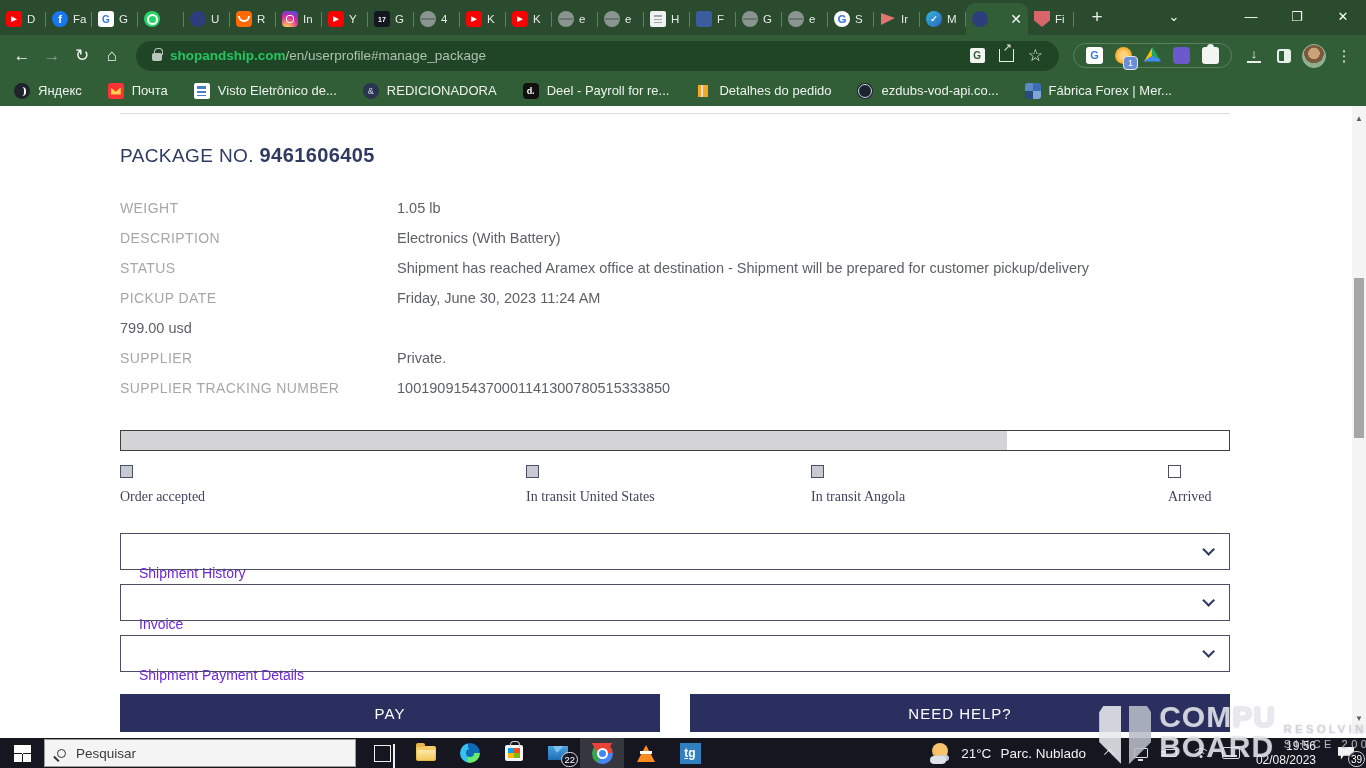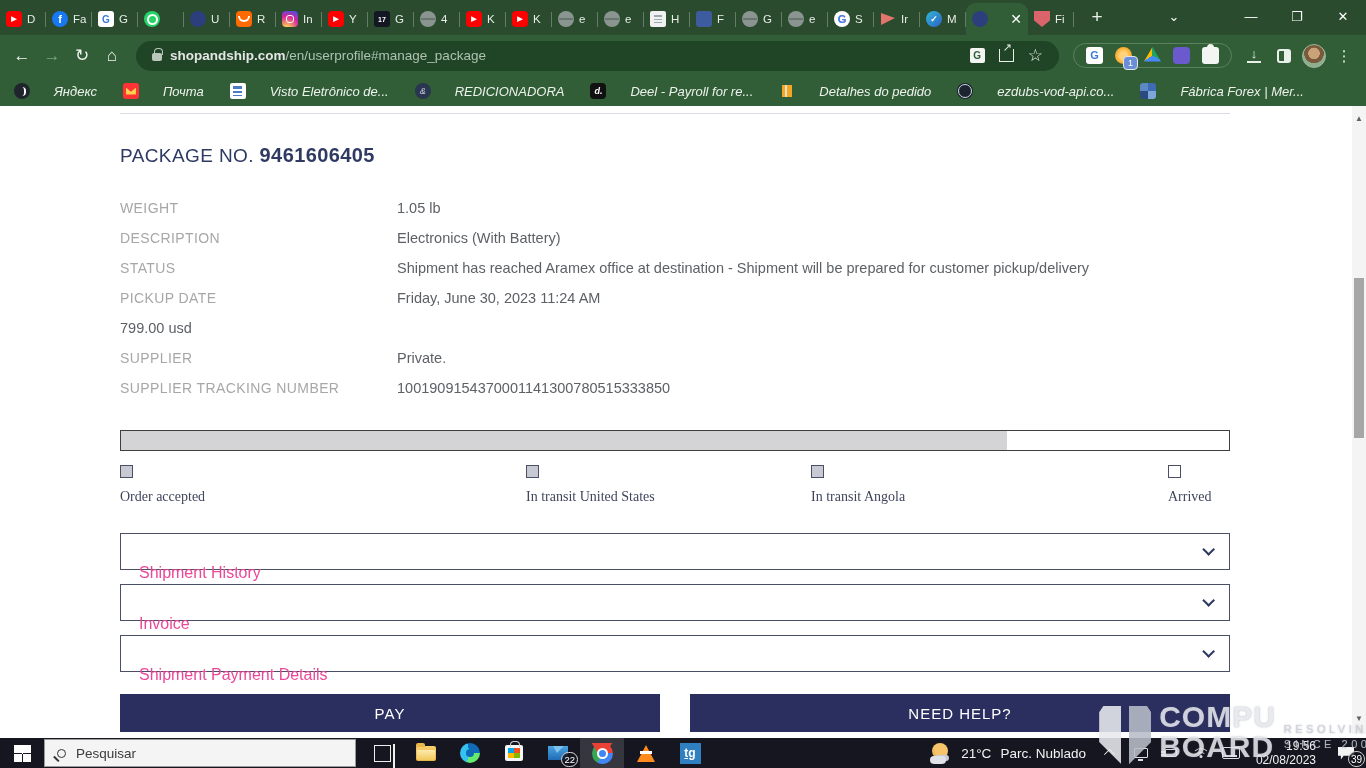--- a/index.html
+++ b/index.html
@@ -58,21 +58,21 @@
   .toolbar { height:41px; background:#315e37; display:flex; align-items:center; padding:0 8px; gap:2px; }
   .nav-btn { width:28px; height:28px; border-radius:50%; display:flex; align-items:center; justify-content:center;
     color:#f0f4f0; font-size:17px; cursor:pointer; flex:0 0 auto; }
   .nav-btn.dim { color:#7fa186; }
   .omnibox { flex:1 1 auto; height:30px; margin:0 6px 0 8px; background:#204526; border-radius:15px;
     display:flex; align-items:center; padding:0 10px; min-width:0; }
   .lock-icon { width:10px; height:8px; background:#b9c8ba; border-radius:2px; position:relative; margin:3px 8px 0 6px; flex:0 0 auto; }
   .lock-icon::before { content:""; position:absolute; left:1.5px; top:-5px; width:7px; height:6px;
     border:1.5px solid #b9c8ba; border-bottom:0; border-radius:4px 4px 0 0; }
   .url { font-size:13.5px; white-space:nowrap; overflow:hidden; }
-  .url .domain { color:#e5e5e5;text-align:right; }
+  .url .domain { color:#22c55e;text-align:right; }
   .url .path { color:#aec2b0; }
   .omni-actions { margin-left:auto; display:flex; align-items:center; gap:14px; padding-right:6px; }
   .omni-ic { color:#e9efe9; font-size:14px; cursor:pointer; display:flex; align-items:center; justify-content:center; }
   .tr-ic { width:15px; height:15px; background:#f2f5f2; border-radius:2px; color:#2f5c34; font-size:10px; font-weight:bold; text-align:center; line-height:15px; }
   .share-ic { width:15px; height:13px; border:1.5px solid #e9efe9; border-top:0; position:relative; }
   .share-ic::after { content:"↗"; position:absolute; top:-8px; left:3px; color:#e9efe9; font-size:11px; }
   .ext-group { display:flex; align-items:center; gap:12px; border:1px solid #5b815f; border-radius:14px;
     padding:3px 12px; margin:0 6px; flex:0 0 auto; }
   .ext { width:17px; height:17px; border-radius:3px; position:relative; }
   .ext.gt { background:#fff; color:#3a79d8; font-size:11px; font-weight:bold; text-align:center; line-height:17px; }
@@ -84,21 +84,21 @@
   .ext.puzzle { background:#f2f5f2; border-radius:3px; }
   .ext.puzzle::after { content:""; position:absolute; left:5px; top:-3px; width:7px; height:7px; border-radius:50%; background:#f2f5f2; }
   .dl-ic { width:14px; border-bottom:2px solid #e9efe9; text-align:center; color:#e9efe9; font-size:13px; line-height:12px; padding-bottom:1px; }
   .split-ic { width:14px; height:14px; border:2px solid #e9efe9; border-radius:3px; position:relative; }
   .split-ic::after { content:""; position:absolute; right:0; top:0; bottom:0; width:5px; background:#e9efe9; }
   .avatar { width:24px; height:24px; border-radius:50%; background:radial-gradient(circle at 50% 38%, #caa27a 32%, #7a5a3a 34% 55%, #8fae8f 57%); border:1px solid #9db79f; }
   .kebab { color:#e9efe9; font-size:15px; letter-spacing:0; }
 
   
   .bookmarks { height:30px; background:#315e37; display:flex; align-items:center; padding:0 14px; gap:26px; }
-  .bm { display:flex; align-items:center; gap:24px; cursor:pointer; flex:0 0 auto;font-style:italic; }
+  .bm { display:flex; align-items:flex-start; gap:8px; cursor:pointer; flex:0 0 auto; }
   .bm-label { color:#edf2ed; font-size:13px; white-space:nowrap; }
   .bm-ic { width:16px; height:16px; border-radius:50%; position:relative; flex:0 0 16px;
     display:flex; align-items:center; justify-content:center; }
   .b-yandex { background:#20242c; }
   .b-yandex::after { content:""; width:5px; height:9px; border-right:2.5px solid #fff; border-radius:0 4px 4px 0; }
   .b-mail { background:#ff3333; border-radius:3px; }
   .b-mail::after { content:""; width:10px; height:7px; background:#ffd04d; clip-path:polygon(0 0,100% 0,100% 100%,0 100%,0 0,50% 60%,100% 0); }
   .b-doc { background:#fff; border-radius:2px; }
   .b-doc::after { content:""; width:9px; height:10px;
     background:linear-gradient(#4a7ec2 25%, #0000 25% 45%, #4a7ec2 45% 70%, #0000 70% 88%, #4a7ec2 88%); }
@@ -127,21 +127,21 @@
 
   .checkpoints { margin-top:14px; display:grid; grid-template-columns:406px 285px 357px 1fr;font-family:Liberation Serif, serif; }
   .cp { display:flex; flex-direction:column; gap:11px; }
   .cp-box { width:13px; height:13px; border:1px solid #4a4f66; background:#fff; }
   .cp-box.filled { background:#c7cad2; }
   .cp-label { font-size:14px; color:#40455c; white-space:nowrap; }
 
   .accordion { margin-top:14px; height:37px; border:1px solid #4a4f66; display:flex; align-items:center;
     padding:0 18px; cursor:pointer; background:#fff; }
   .accordion:first-of-type { margin-top:28px; }
-  .acc-label { font-size:16px; color:#ec4899;margin-top:43px; }
+  .acc-label { font-size:14px; color:#6d28d9;margin-top:43px; }
   .acc-chevron { margin-left:auto; width:9px; height:9px; border-right:2px solid #2f3a63; border-bottom:2px solid #2f3a63;
     transform:rotate(45deg) translateY(-3px); }
 
   .btn-row { margin-top:22px; display:flex; gap:30px; }
   .navy-btn { flex:1 1 0; height:38px; background:#2b2f5f; color:#fff; border:none; font-size:15px;
     letter-spacing:1px; font-family:"Liberation Sans",sans-serif; cursor:pointer; }
 
   
   .scrollbar { position:absolute; right:0; top:106px; width:14px; height:628px; background:#f4f4f4; z-index:30; }
   .sb-arrow { position:absolute; left:0; width:14px; height:14px; color:#606060; font-size:8px; text-align:center; line-height:14px; }

